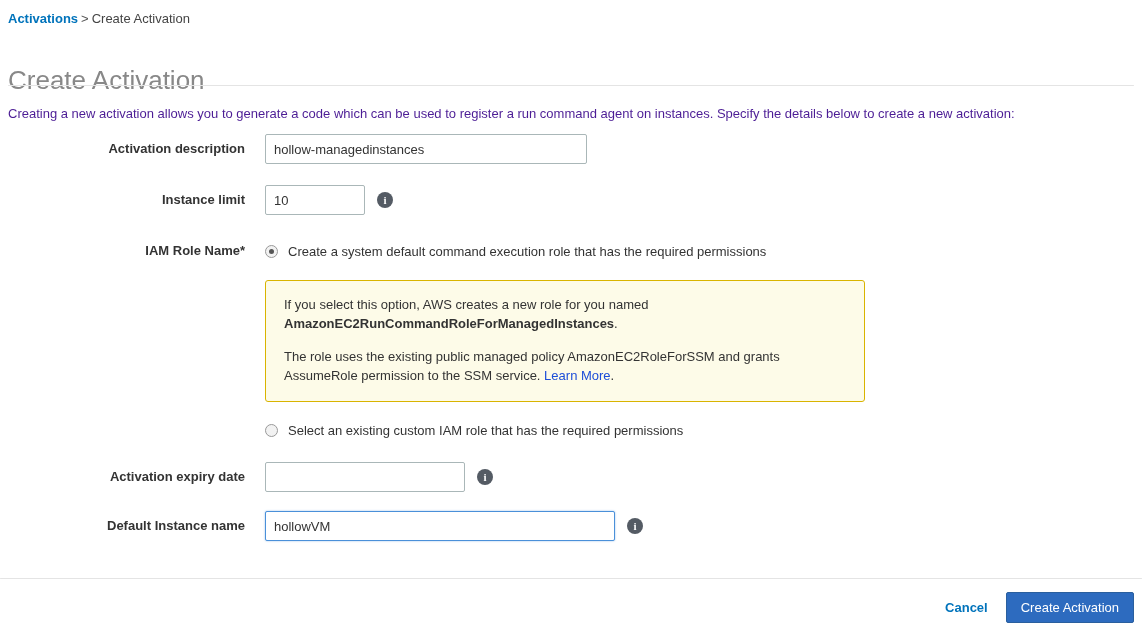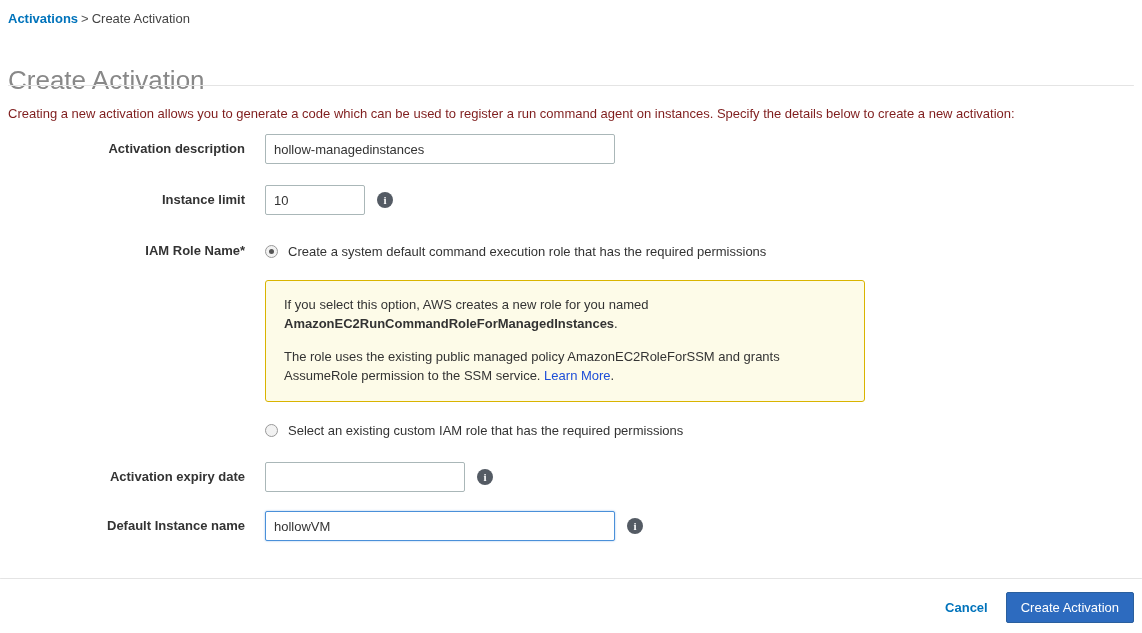--- a/index.html
+++ b/index.html
@@ -61,21 +61,21 @@
     height: 1px;
     background: #e4e4e4;
   }
 
   
   .intro {
     position: absolute;
     left: 8px;
     top: 105px;
     font-size: 13px;
-    color: #7f1d1d;
+    color: #4c1d95;
     line-height: 18px;
     white-space: nowrap;
   }
 
   
   .form {
     position: absolute;
     left: 0;
     top: 134px;
     width: 1142px;
@@ -104,21 +104,21 @@
     font-family: "Liberation Sans", sans-serif;
     font-size: 13px;
     color: #333;
     border: 1px solid #aab7b8;
     border-radius: 2px;
     padding: 4px 8px;
     height: 30px;
     background: #fff;
     outline: none;
   }
-  input.desc { width: 350px; }
+  input.desc { width: 322px; }
   input.limit { width: 100px; }
   input.expiry { width: 200px; }
   input.instname {
     width: 350px;
     border: 1px solid #4a90d9;
     box-shadow: 0 0 2px rgba(74,144,217,0.6);
   }
 
   .info-icon {
     display: inline-block;

